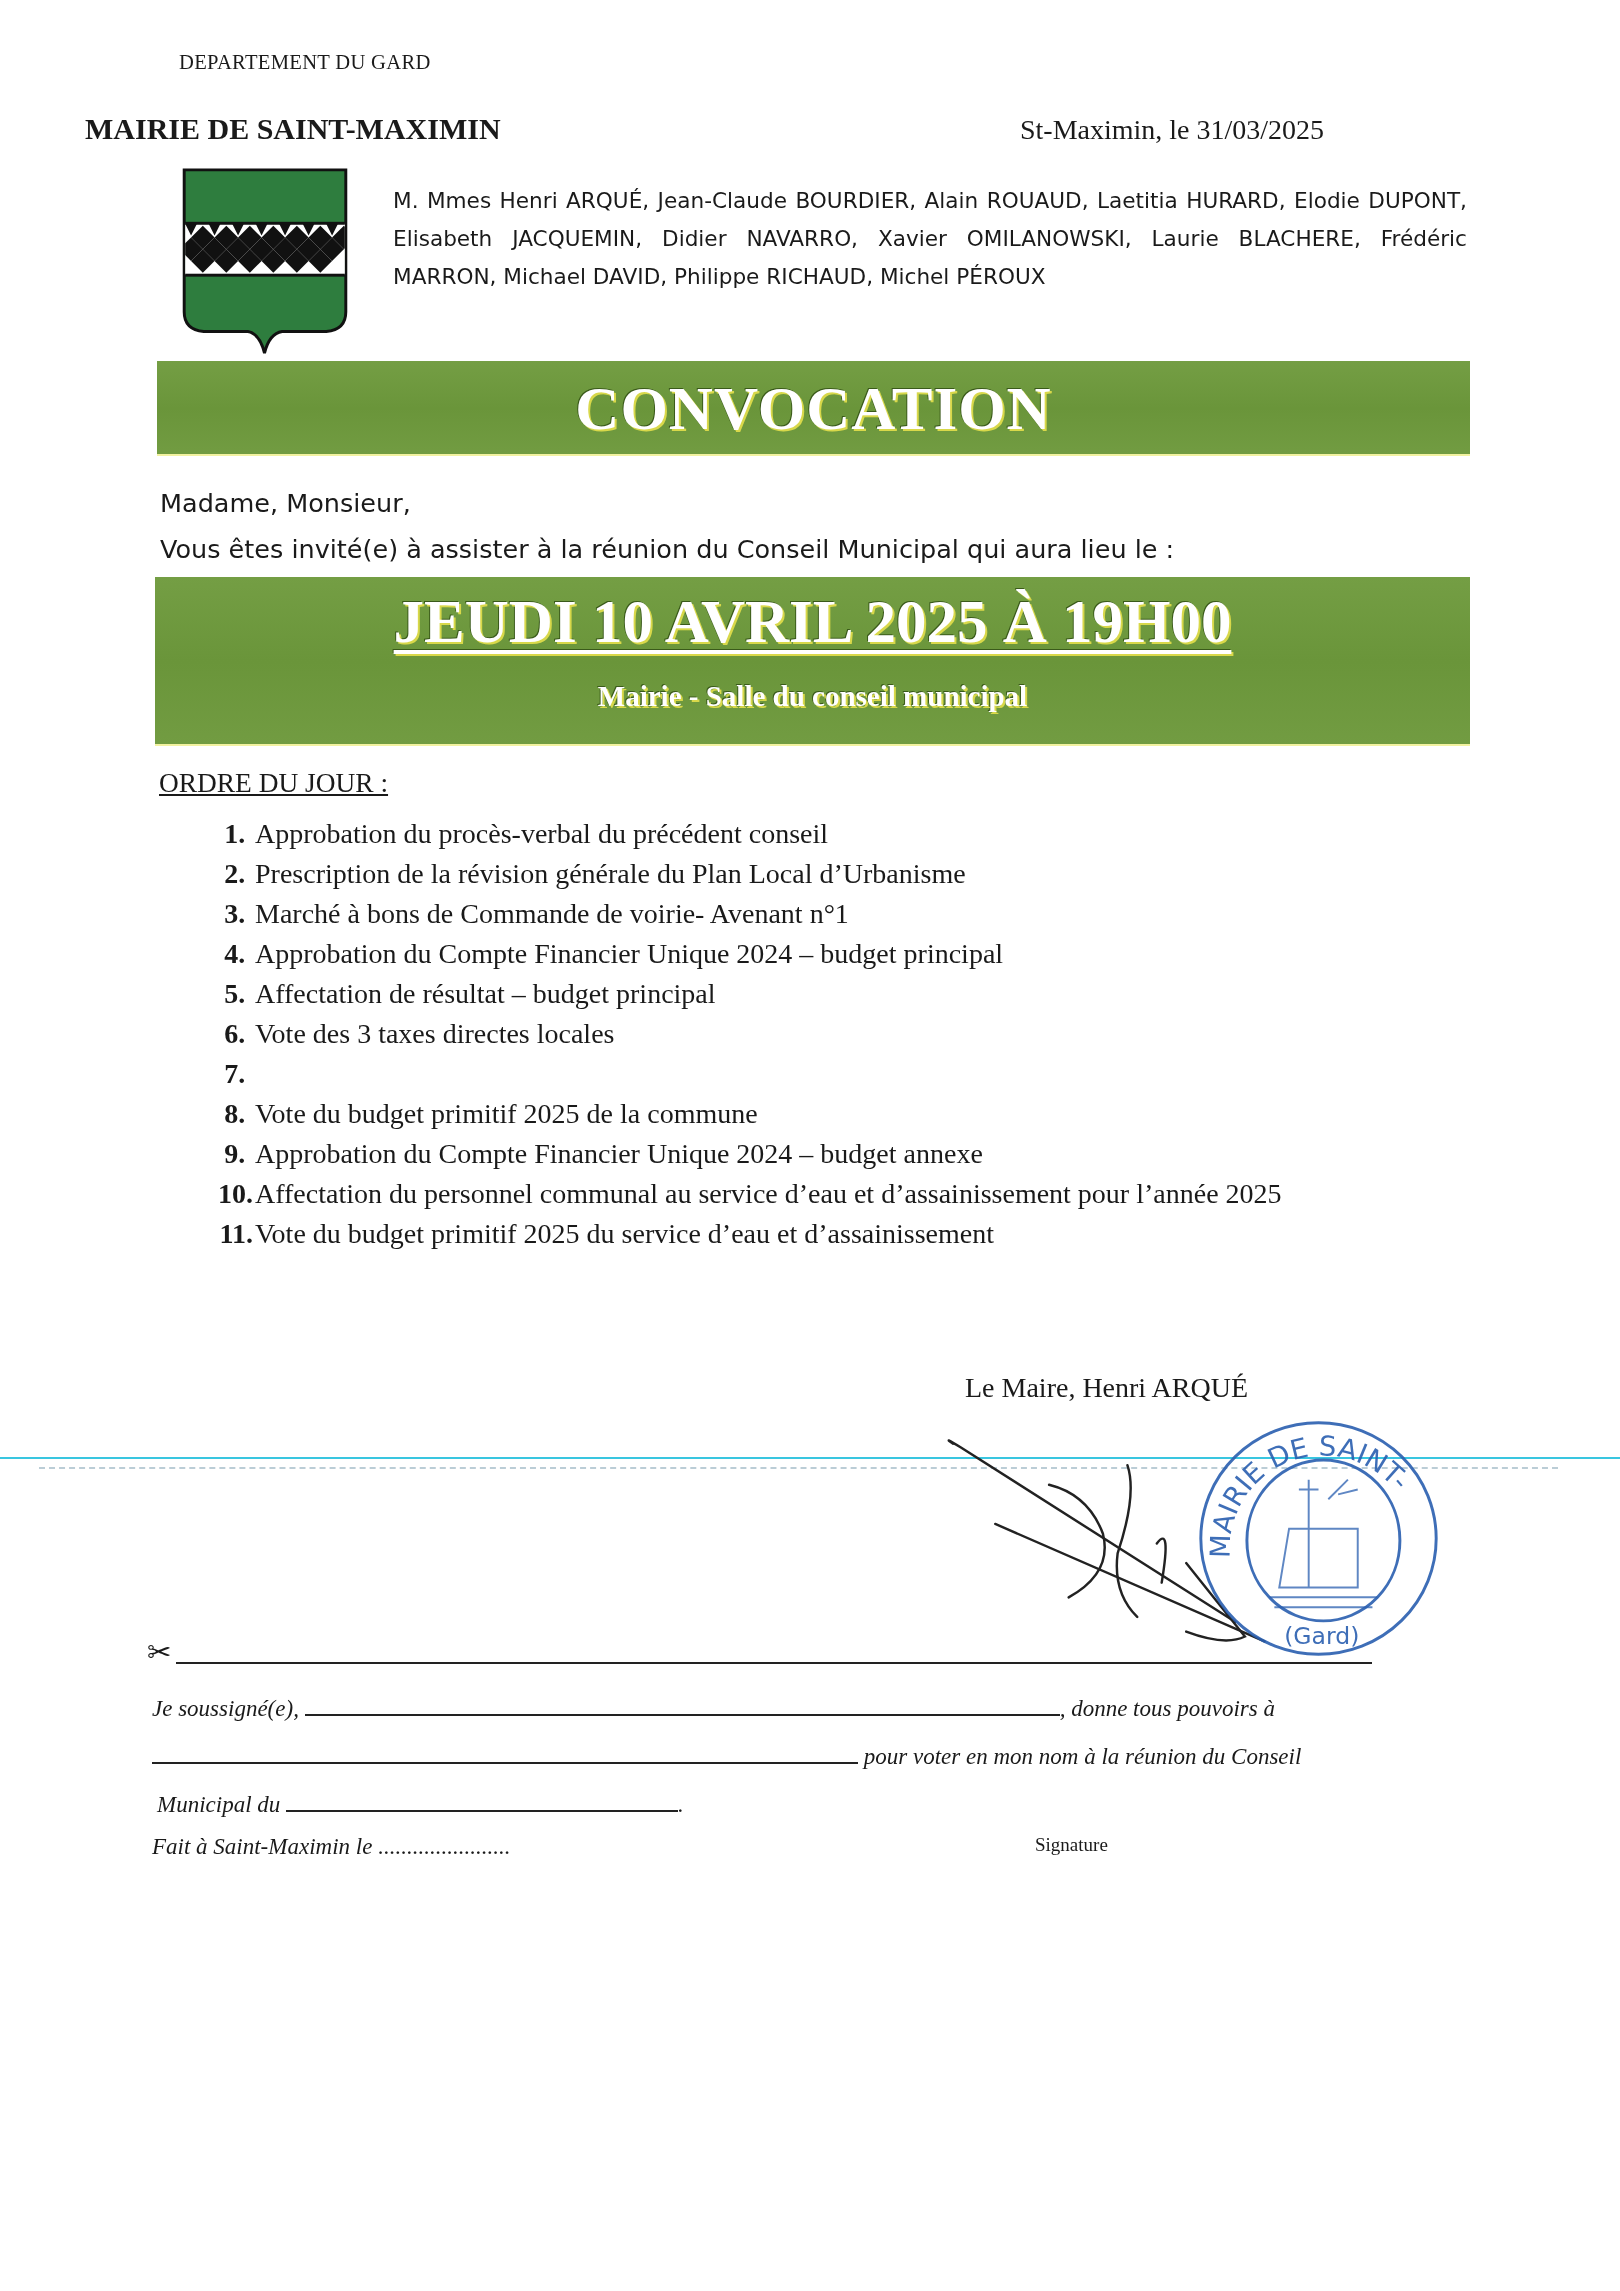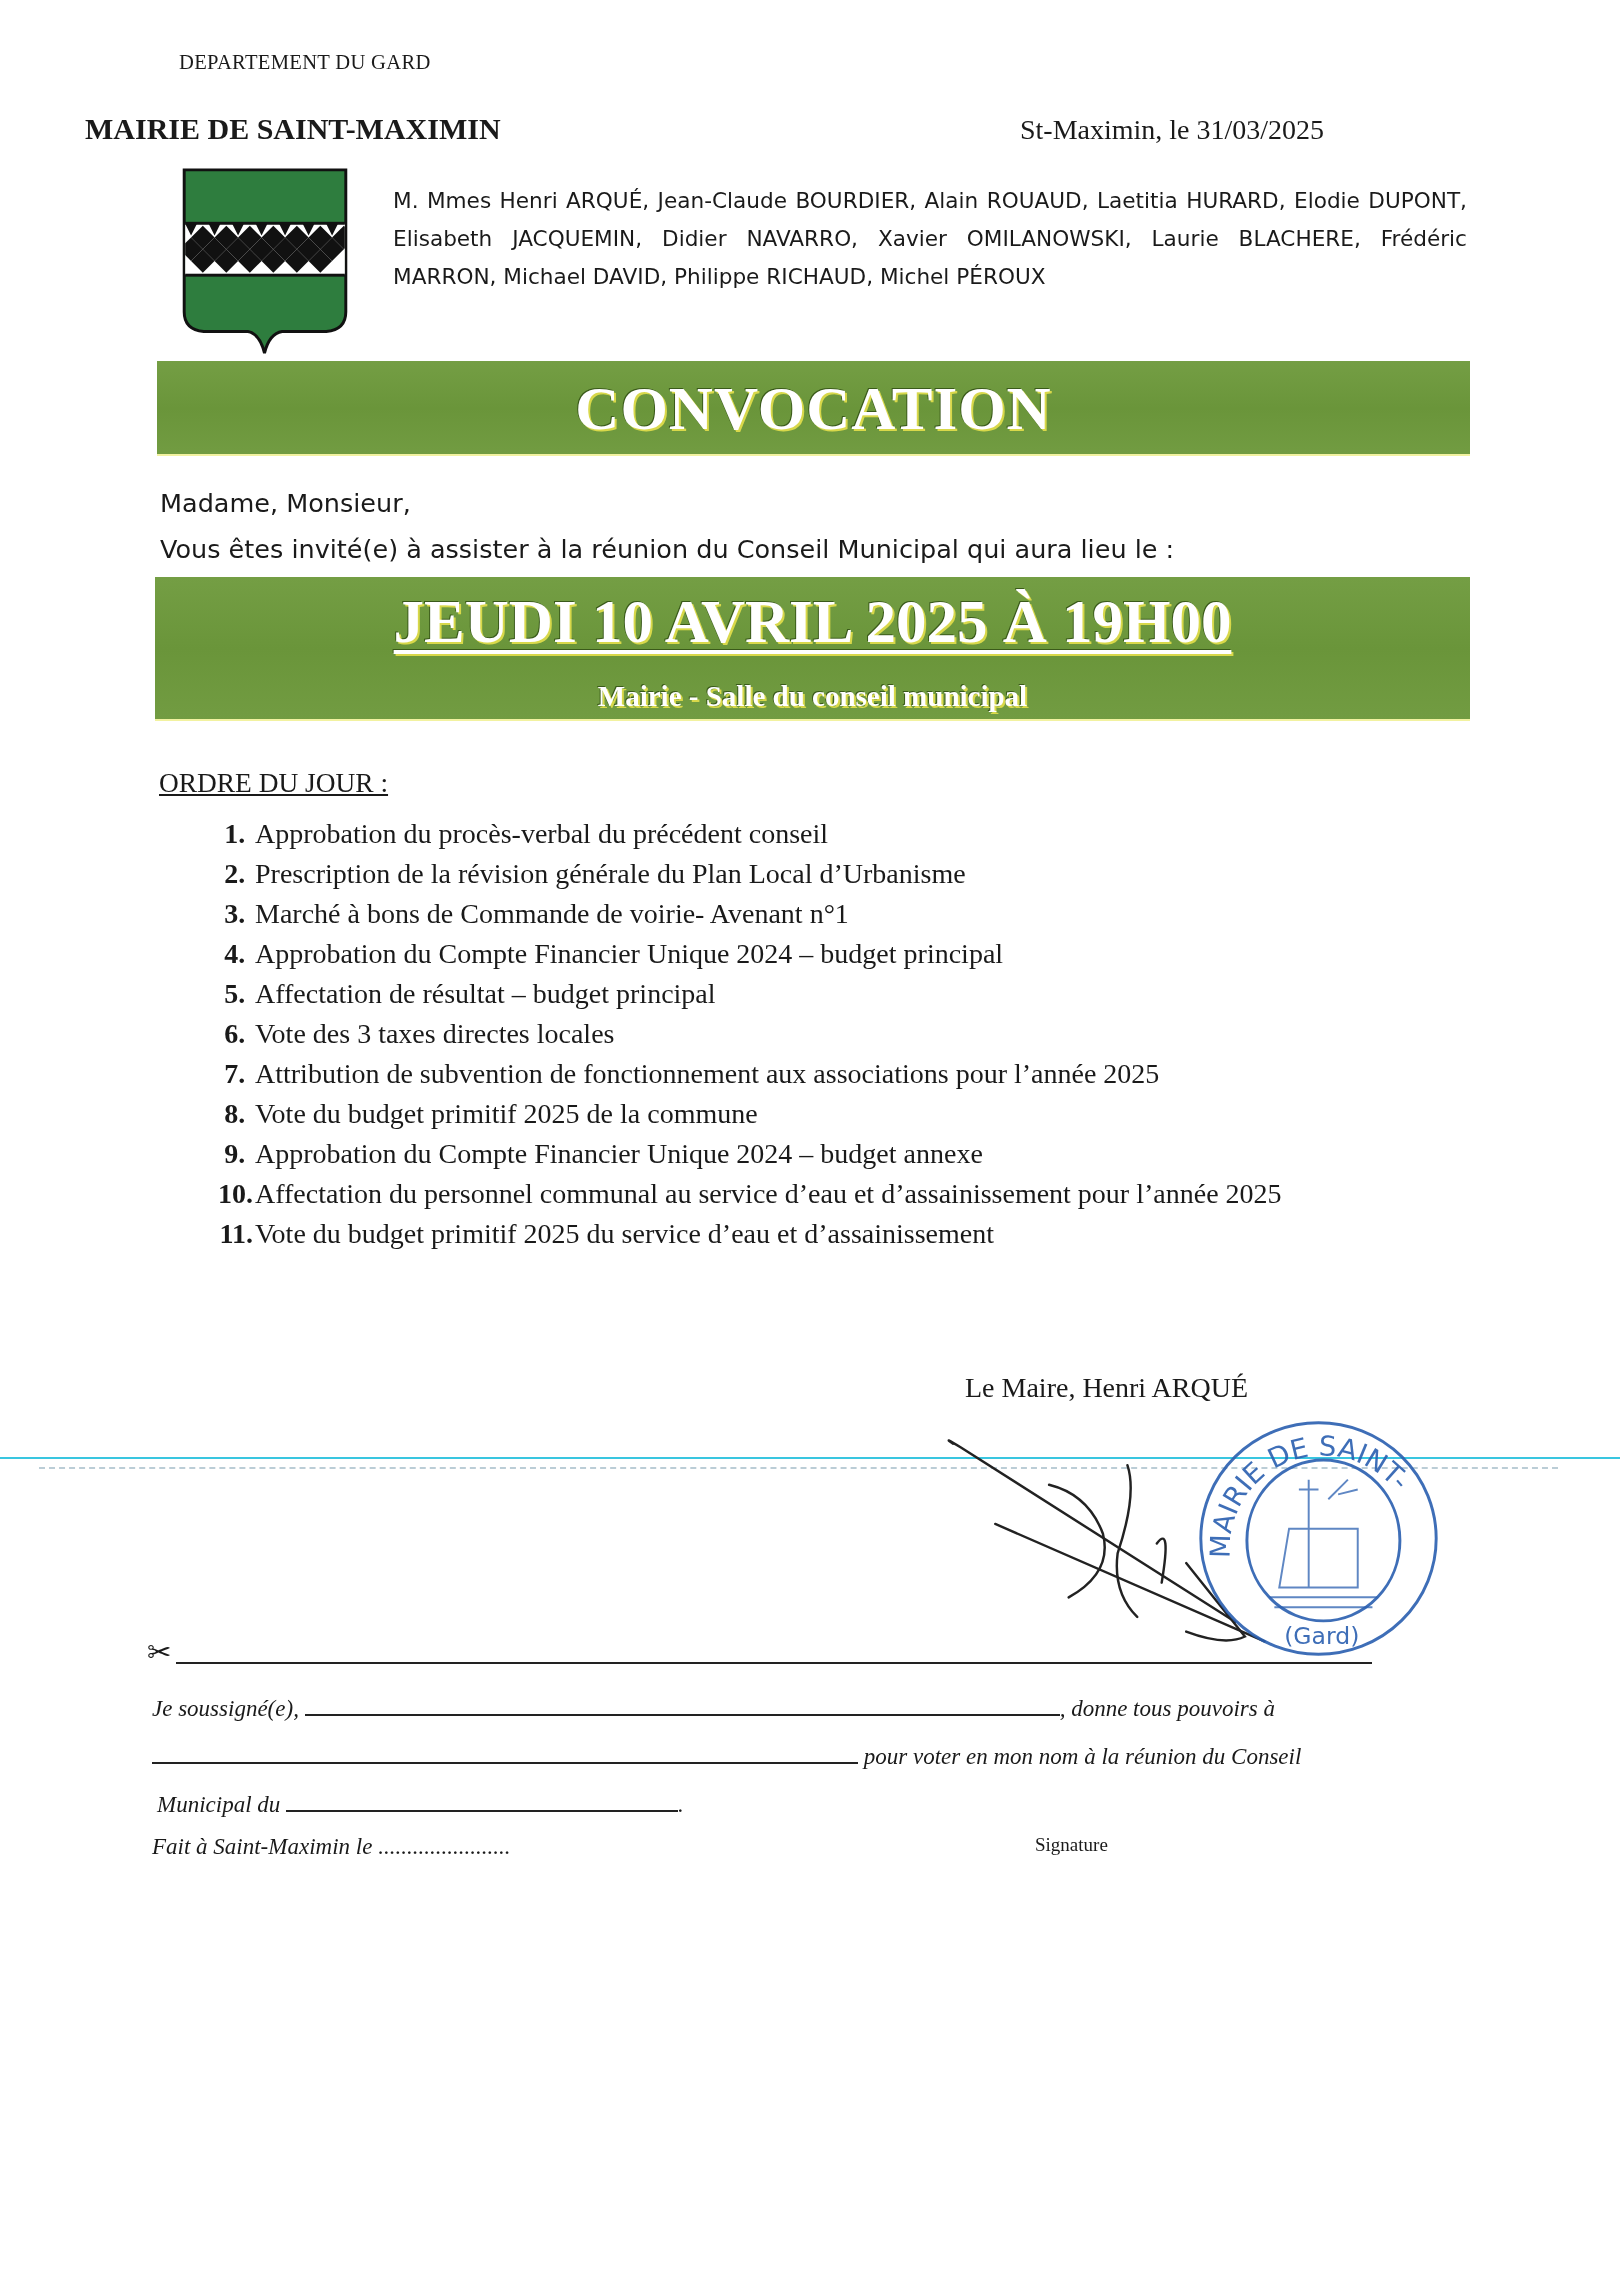--- a/index.html
+++ b/index.html
@@ -13,21 +13,21 @@
   .recipients { left:393px; top:182px; width:1074px; font-family:"DejaVu Sans", sans-serif;
                 font-size:21.6px; line-height:38px; text-align:justify; text-align-last:left; }
   .banner { background:#6f9a3f;
             background-image:linear-gradient(180deg,#749e44 0%,#6a953a 50%,#729c42 100%);
             box-shadow: 0 -2px 0 #f2f2a0 inset; }
   .banner1 { left:157px; top:361px; width:1313px; height:95px; display:flex; align-items:center; justify-content:center; }
   .banner1 span { font-size:61px; font-weight:bold; color:#ffffff;
                   text-shadow: 2px 2px 0 #d8d84a, -1px -1px 0 #3a5a1a; letter-spacing:1px; }
   .salutation { left:160px; top:488px; font-family:"DejaVu Sans", sans-serif; font-size:25.5px; }
   .invite { left:160px; top:534px; font-family:"DejaVu Sans", sans-serif; font-size:25.5px; }
-  .banner2 { left:155px; top:577px; width:1315px; height:144px;text-decoration:underline; }
+  .banner2 { left:155px; top:577px; width:1315px; height:169px;text-decoration:underline; }
   .banner2 .when { position:absolute; left:0; right:0; top:9.8px; text-align:center;
                    font-size:61px; font-weight:bold; color:#ffffff; text-decoration:underline;
                    text-decoration-thickness:3.9px; text-underline-offset:7.8px;
                    text-shadow: 2px 2px 0 #d8d84a, -1px -1px 0 #3a5a1a; }
   .banner2 .where { position:absolute; left:0; right:0; top:103px; text-align:center;
                     font-size:29px; font-weight:bold; color:#ffffff;
                     text-shadow: 2px 2px 0 #d8d84a, -1px -1px 0 #3a5a1a; }
   .ordre { left:159px; top:768px; font-size:27.4px; text-decoration:underline; }
   .agenda { left:157px; top:814px; width:1323px; margin:0; padding:0; list-style:none; }
   .agenda li { display:flex; font-size:28px; height:40px; line-height:40px; }
@@ -129,21 +129,20 @@
   <li>
       <span class="num">5.</span>
       <span class="txt">Affectation de résultat – budget principal</span>
     </li>
   <li>
       <span class="num">6.</span>
       <span class="txt">Vote des 3 taxes directes locales</span>
     </li>
   <li>
       <span class="num">7.</span>
-      <span class="txt">Attribution de subvention de fonctionnement aux associations pour l’année 2025</span>
     </li>
   <li>
       <span class="num">8.</span>
       <span class="txt">Vote du budget primitif 2025 de la commune</span>
     </li>
   <li>
       <span class="num">9.</span>
       <span class="txt">Approbation du Compte Financier Unique 2024 – budget annexe</span>
     </li>
   <li>

